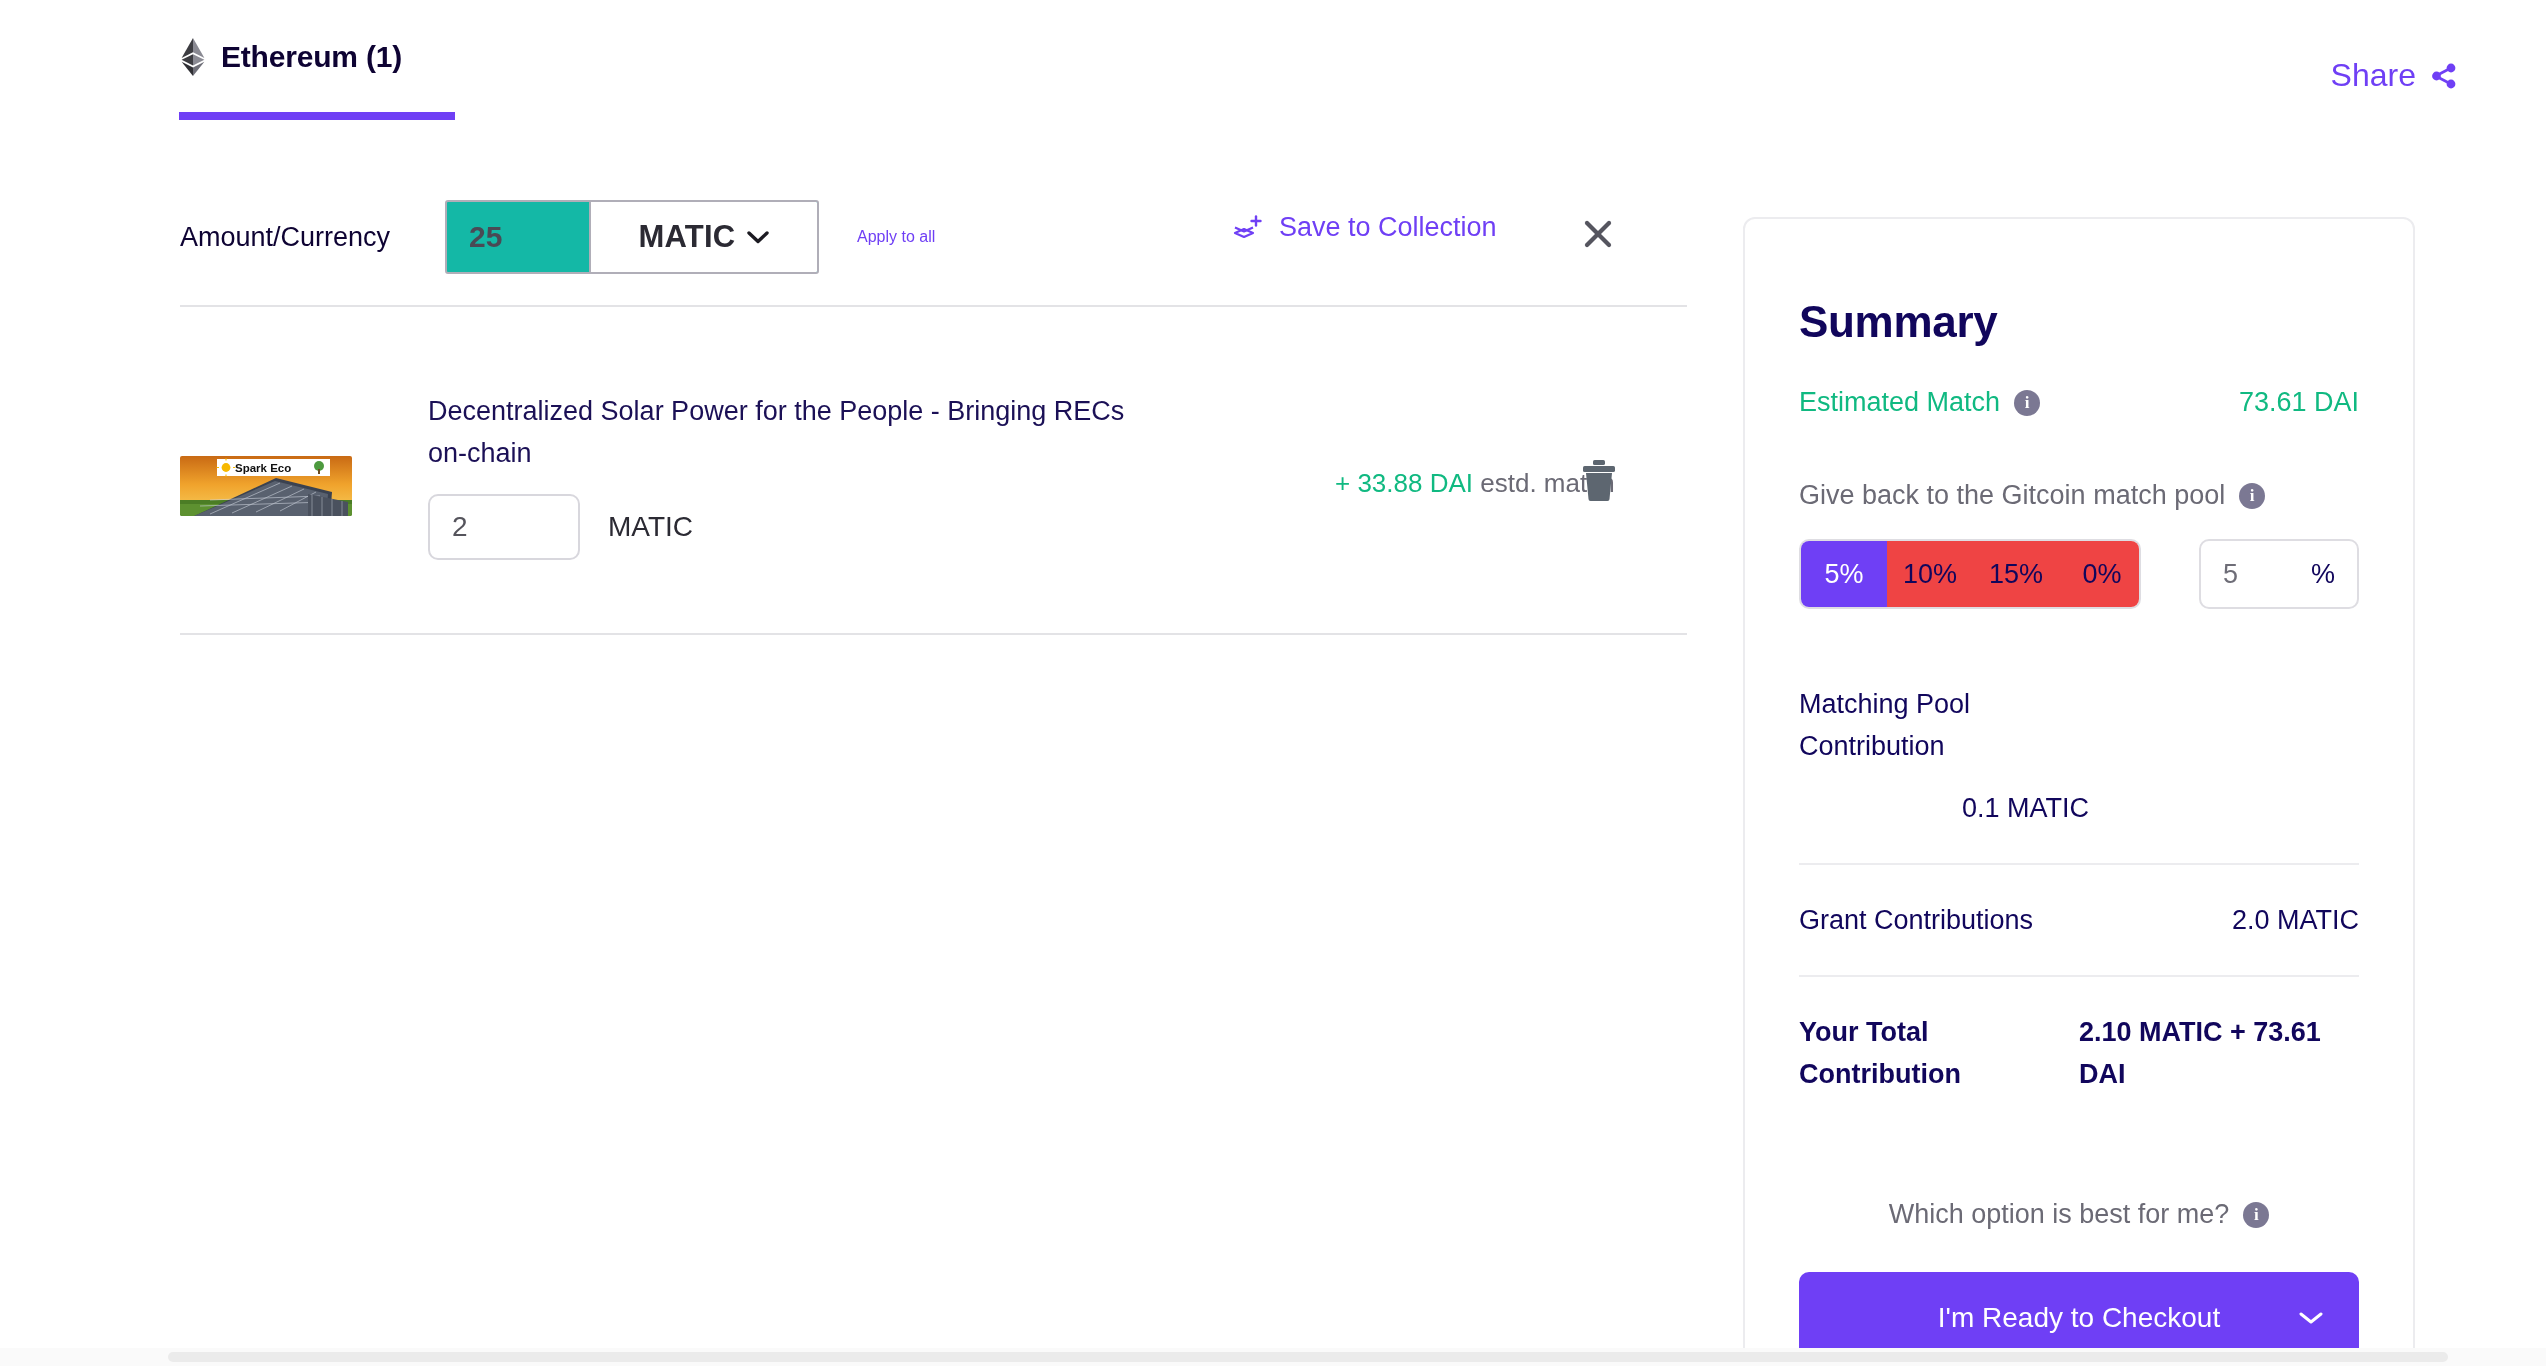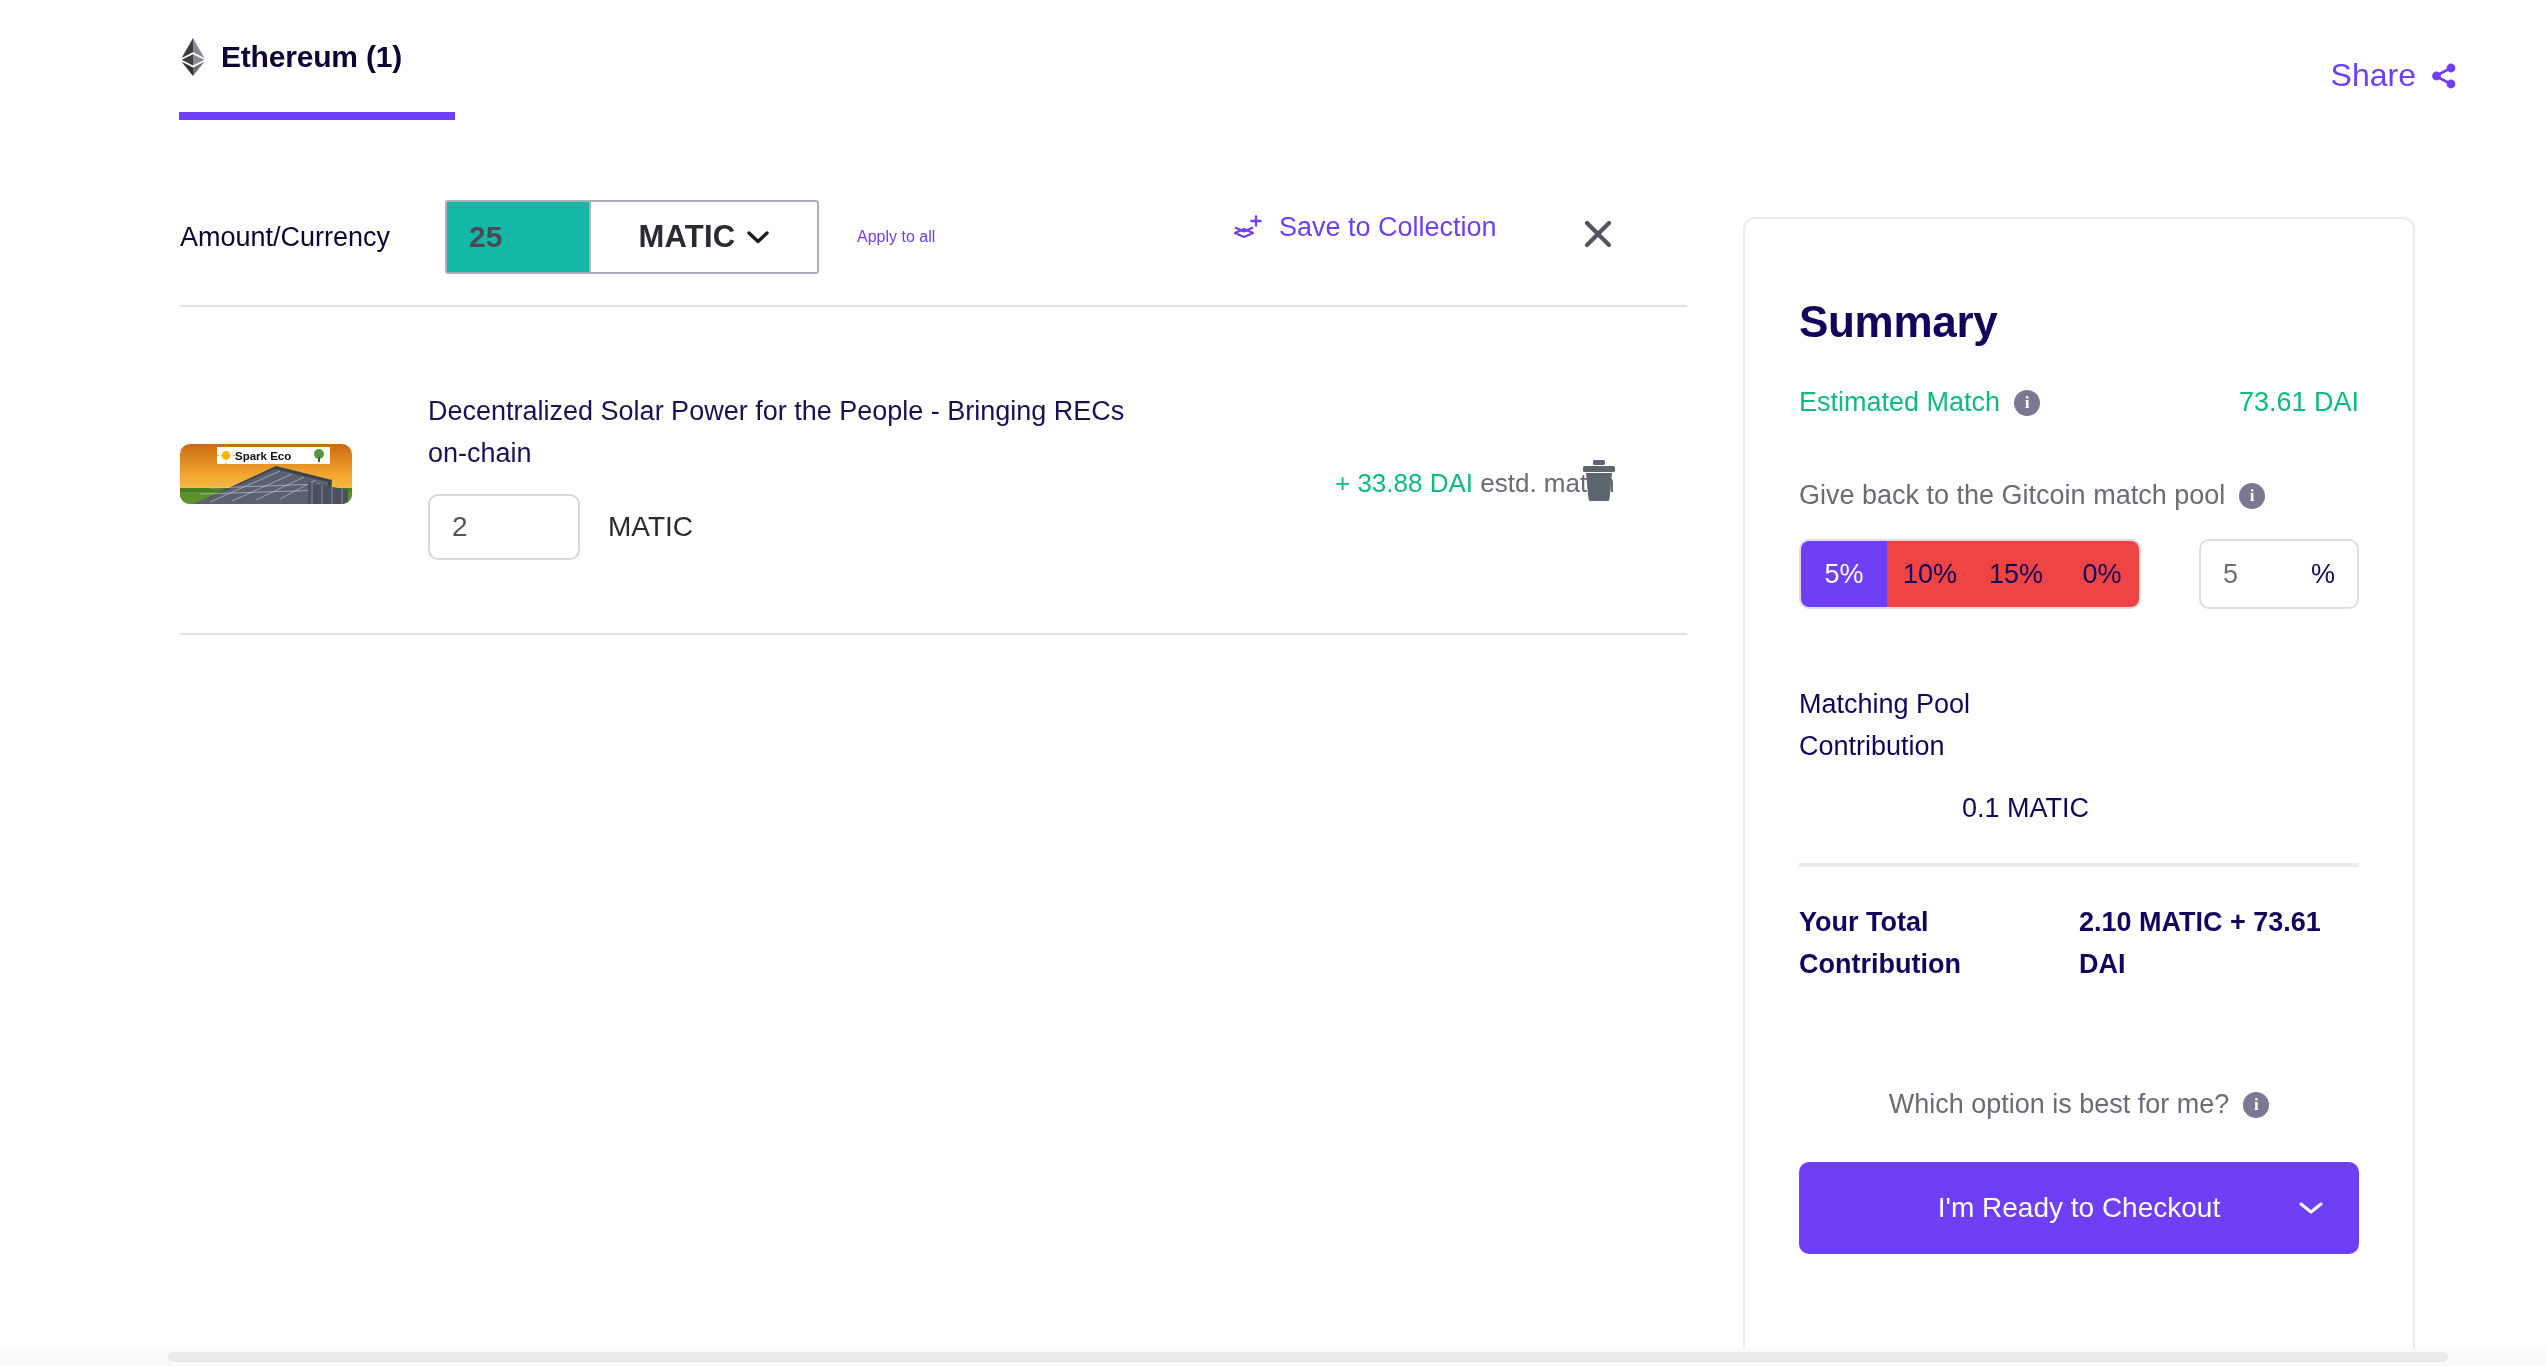--- a/index.html
+++ b/index.html
@@ -163,23 +163,23 @@
   
   .grant-row {
     position: absolute;
     left: 180px; top: 390px;
     width: 1507px;
     height: 180px;
   }
 
   .thumb {
     position: absolute;
-    left: 0px; top: 54px;
+    left: 0px; top: 66px;
     width: 172px; height: 60px;
-    border-radius: 10px;
+    border-radius: 2px;
     overflow: hidden;
   }
   .thumb svg { display: block; width: 172px; height: 67px; }
 
   .grant-info {
     position: absolute;
     left: 248px; top: 0px;
     width: 720px;
   }
   .grant-title {
@@ -586,20 +586,24 @@
         <span class="pct-sign">%</span>
       </div>
     </div>
 
     <div class="sum-row" id="row-matching">
       <span class="k">Matching Pool Contribution</span>
       <span class="v" style="text-align:right">0.1 MATIC</span>
     </div>
     <div class="sum-line"></div>
 
+    <div class="sum-row">
+      <span class="k">Grant Contributions</span>
+      <span class="v" style="text-align:right">2.0 MATIC</span>
+    </div>
     <div class="sum-line"></div>
 
     <div class="sum-row total">
       <span class="k">Your Total Contribution</span>
       <span class="v">2.10 MATIC + 73.61 DAI</span>
     </div>
 
     <div class="which-option">
       <span>Which option is best for me?</span>
       <span class="info-icon">i</span>

